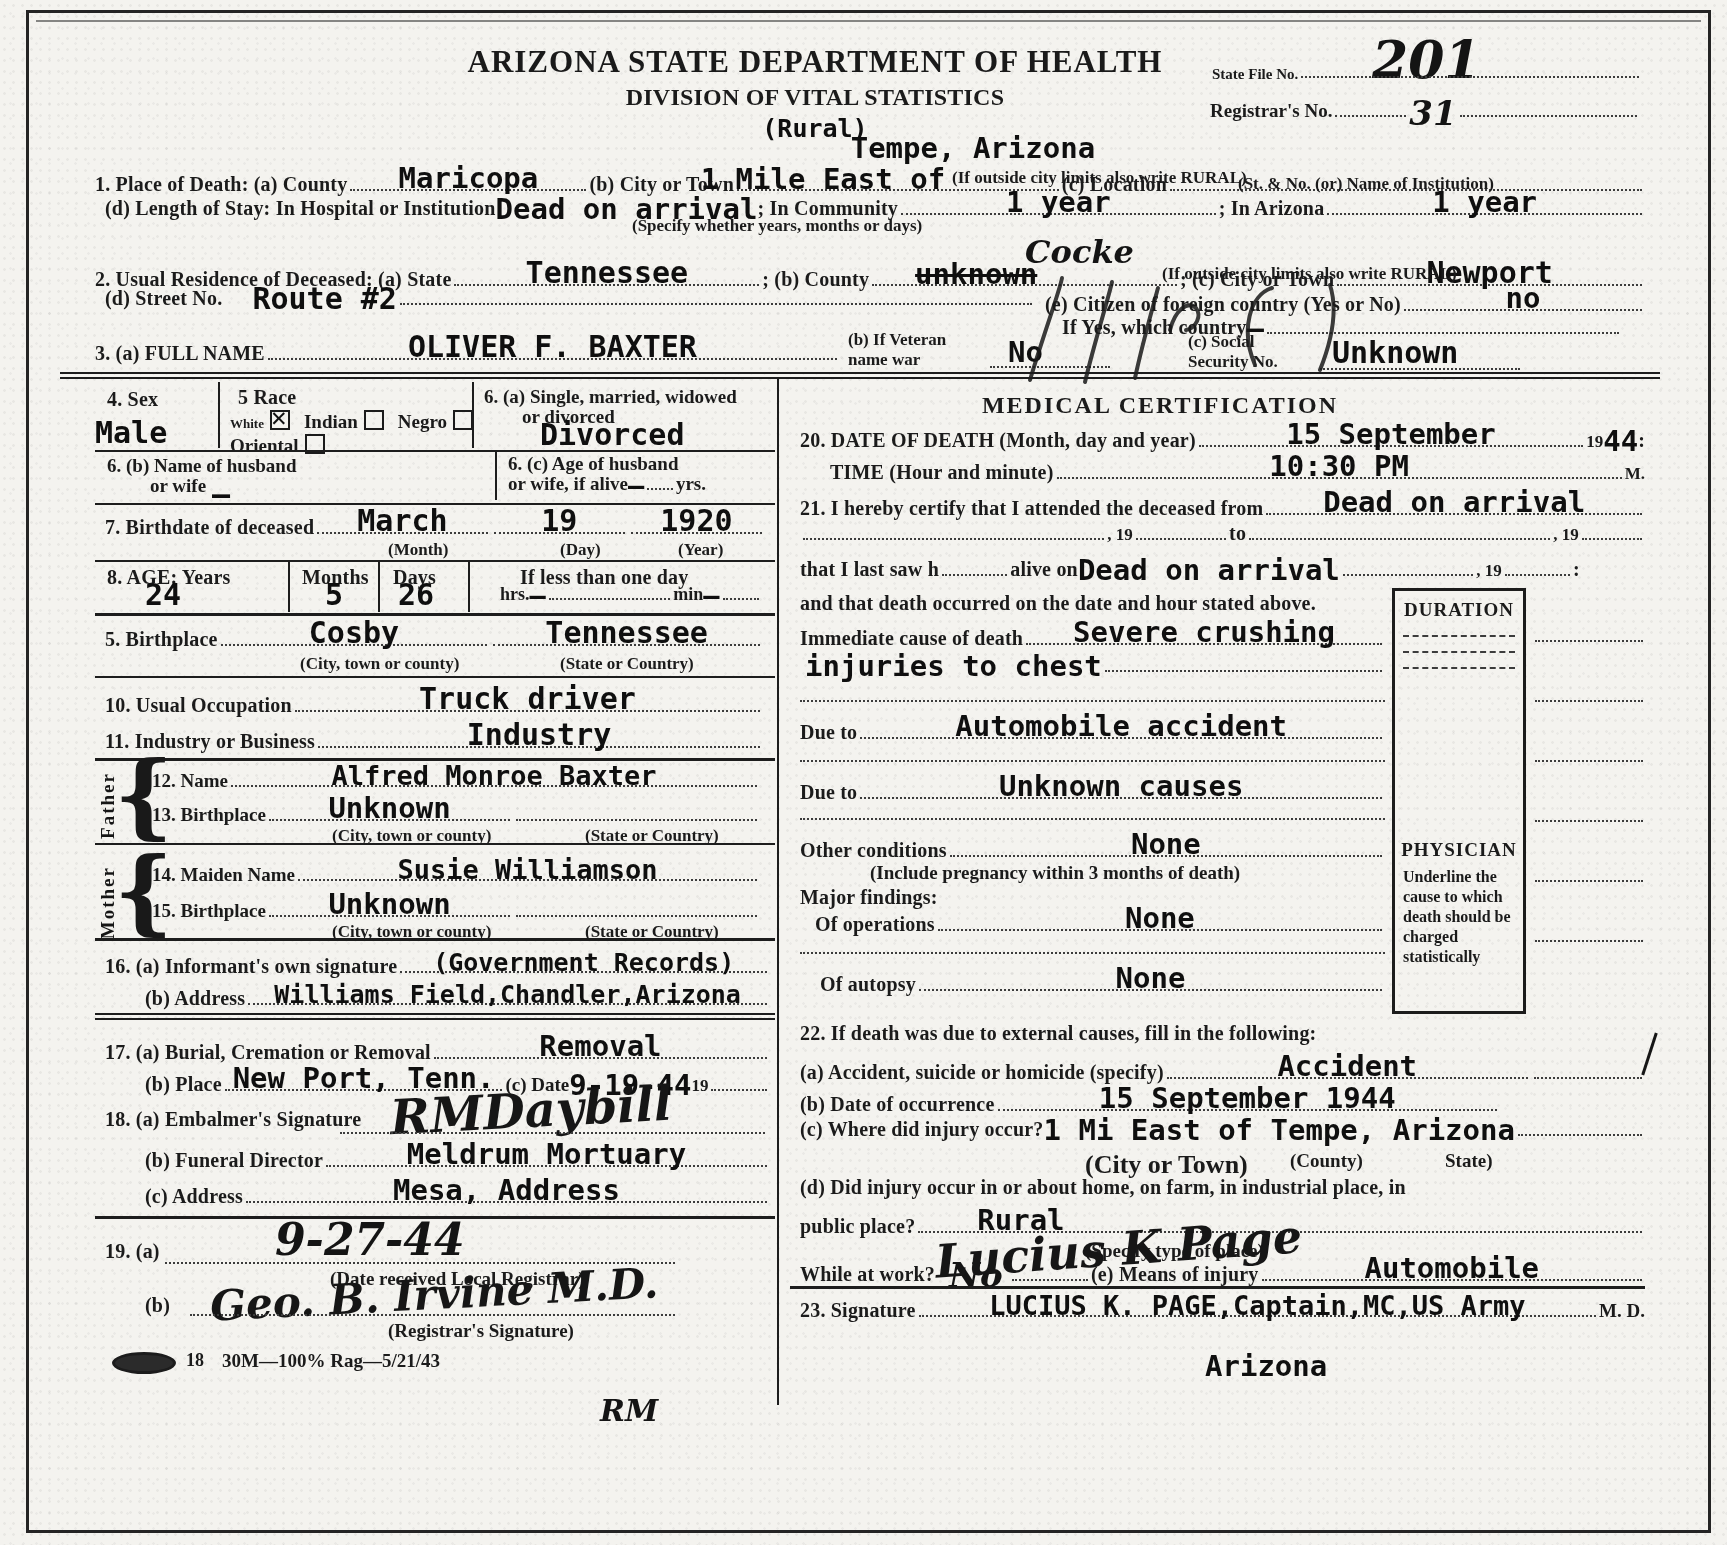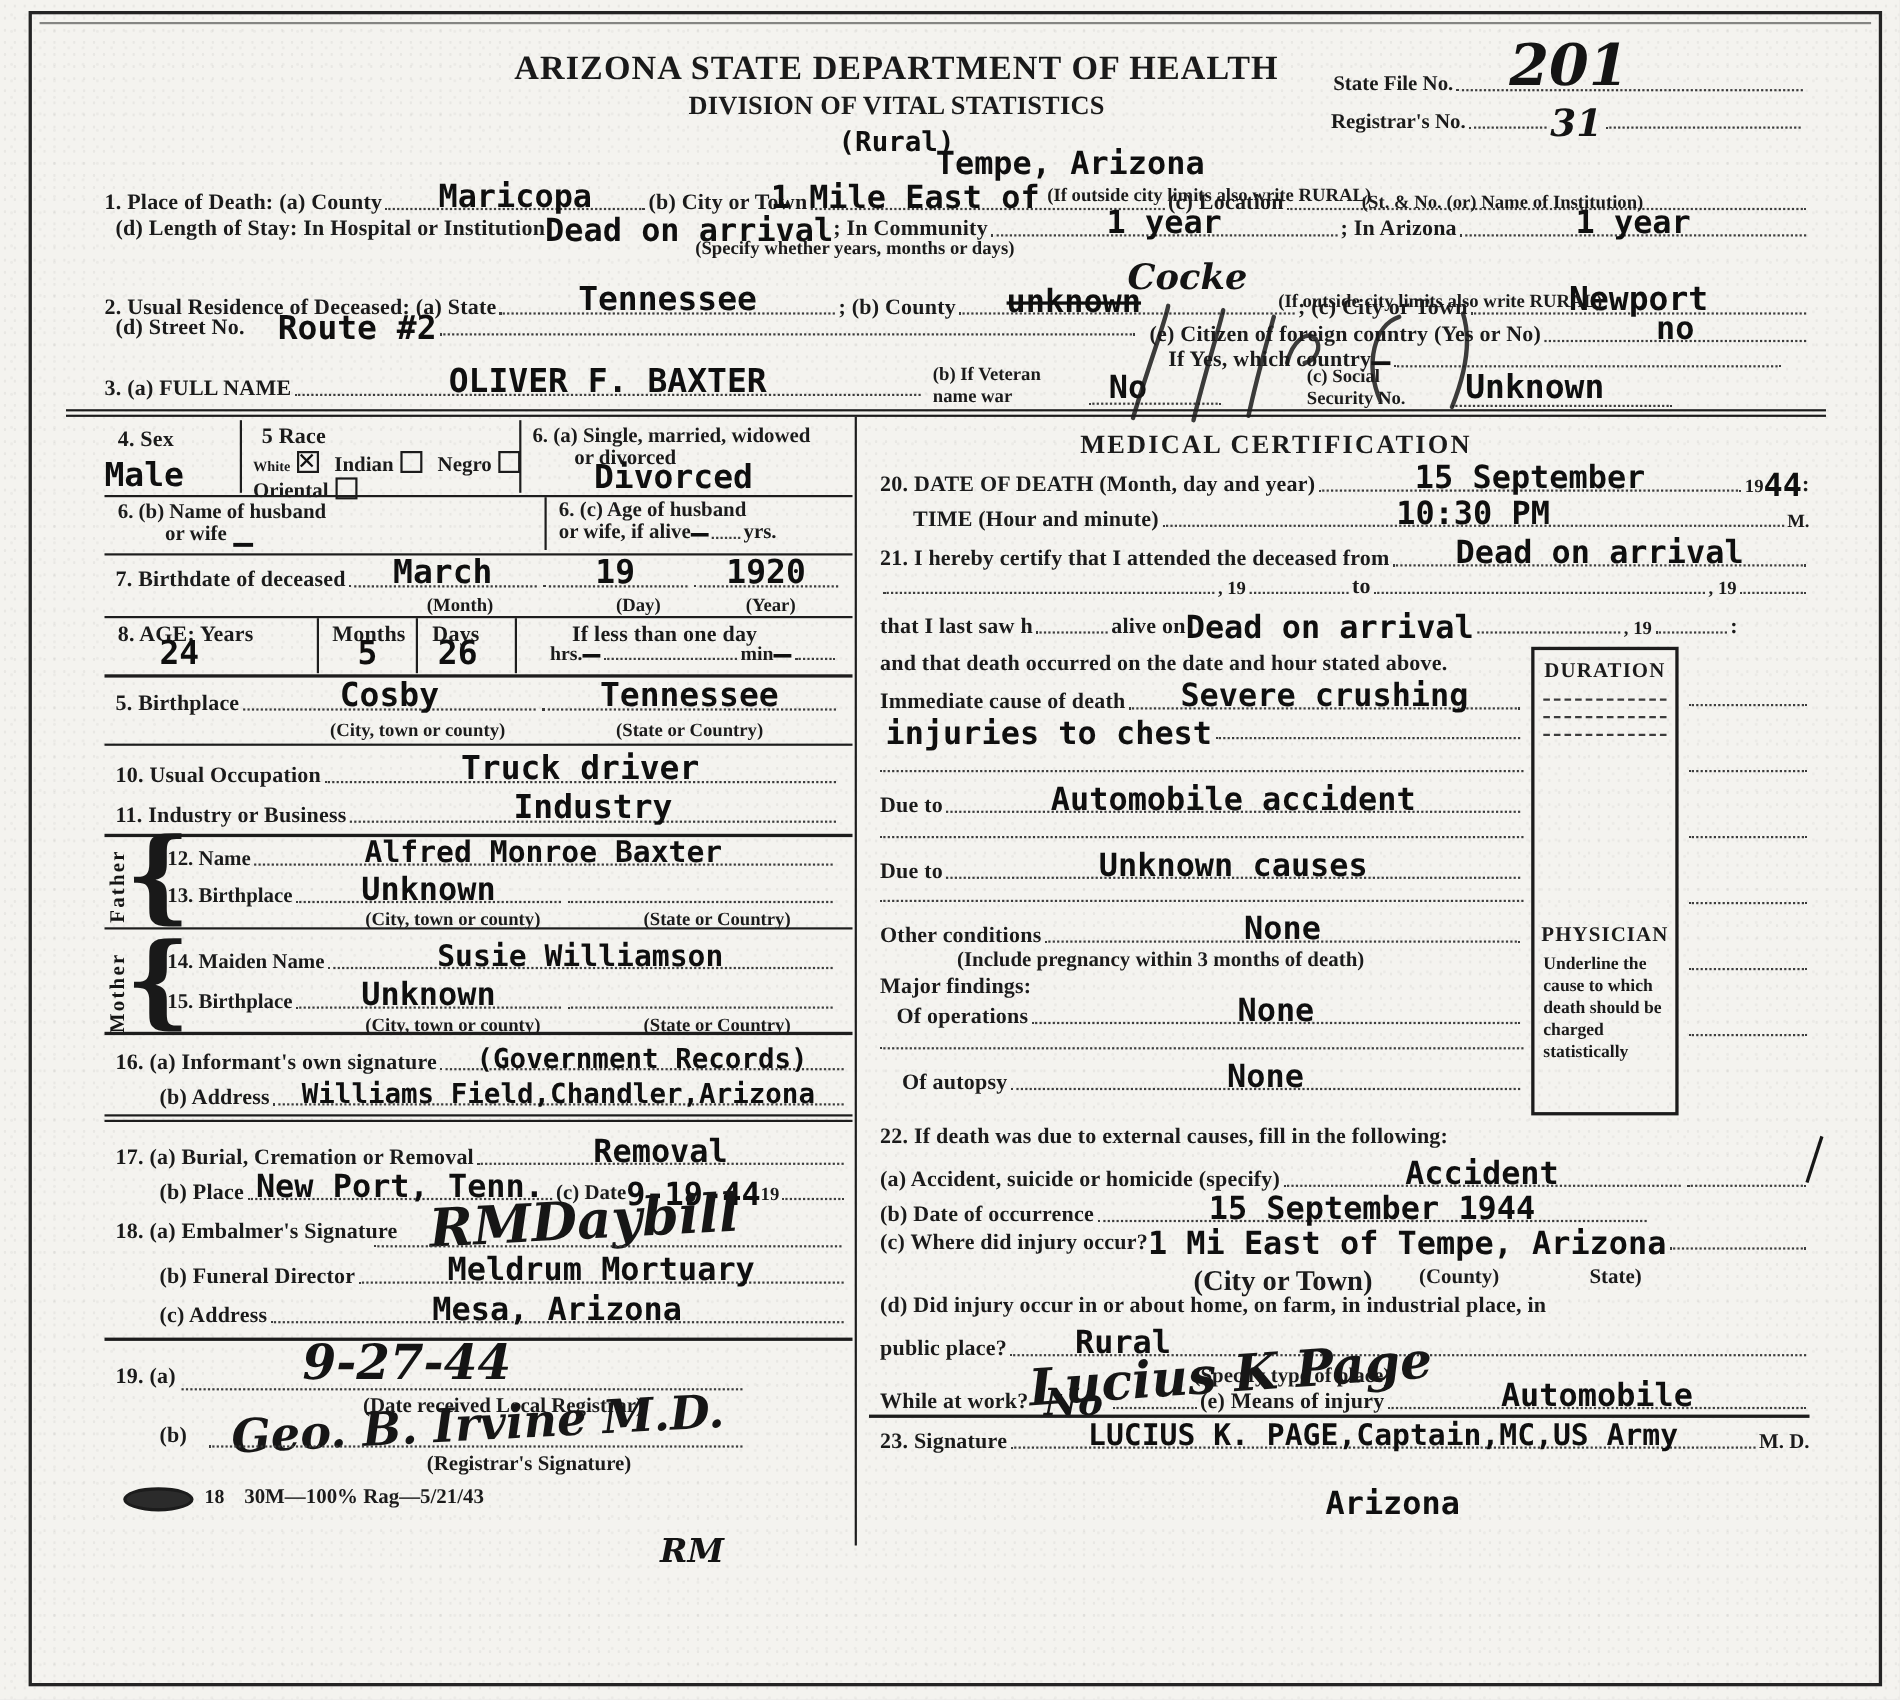--- a/index.html
+++ b/index.html
@@ -45,21 +45,21 @@
   <div class="frame"></div>
   <div class="frame2"></div>
 
   <div class="abs center" style="left:400px;top:44px;width:830px">
     <div class="big">ARIZONA STATE DEPARTMENT OF HEALTH</div>
     <div class="lbl" style="font-size:24px;margin-top:4px">DIVISION OF VITAL STATISTICS</div>
     <div class="typed" style="font-size:25px;margin-top:4px">(Rural)</div>
   </div>
   <div class="abs hand" style="left:1372px;top:34px;font-size:52px">201</div>
   <div class="row" style="left:1212px;top:66px;width:430px">
-    <span class="cap" style="font-size:19px">State File No.</span>
+    <span class="cap" style="font-size:15px">State File No.</span>
       <i class="fill"></i>
   </div>
   <div class="row" style="left:1210px;top:96px;width:430px">
     <span class="cap" style="font-size:19px">Registrar's No.</span>
     <i class="fill f04"></i>
     <span class="hand" style="font-size:34px;margin-bottom:-8px">31</span>
     <i class="fill"></i>
   </div>
 
   <div class="row" style="left:95px;top:134px;width:1550px">
@@ -333,21 +333,21 @@
   <div class="dotline" style="left:340px;top:1132px;width:425px"></div>
   <div class="row" style="left:145px;top:1140px;width:625px">
     <span class="lbl">(b) Funeral Director</span>
     <span class="fillc">
         <b class="typed t29">Meldrum Mortuary</b>
       </span>
   </div>
   <div class="row" style="left:145px;top:1176px;width:625px">
     <span class="lbl">(c) Address</span>
     <span class="fillc">
-        <b class="typed t29">Mesa, Arizona</b>
+        <b class="typed t29">Mesa, Address</b>
       </span>
   </div>
   <div class="hline" style="left:95px;top:1216px;width:680px;height:3px"></div>
 
   <div class="abs lbl" style="left:105px;top:1240px">19. (a)</div>
   <div class="abs hand" style="left:275px;top:1218px;font-size:44px">9-27-44</div>
   <div class="dotline" style="left:165px;top:1262px;width:510px"></div>
   <div class="abs cap" style="left:330px;top:1268px;font-size:19px">(Date received Local Registrar)</div>
   <div class="abs lbl" style="left:145px;top:1294px">(b)</div>
   <div class="abs script" style="left:210px;top:1274px;font-size:42px">Geo. B. Irvine M.D.</div>

